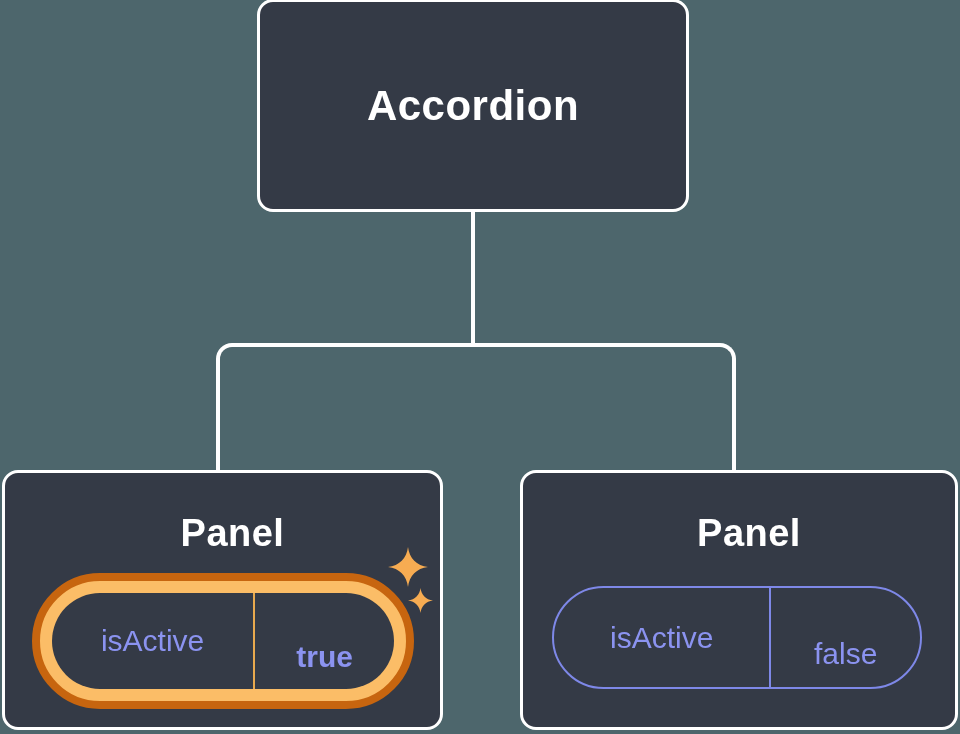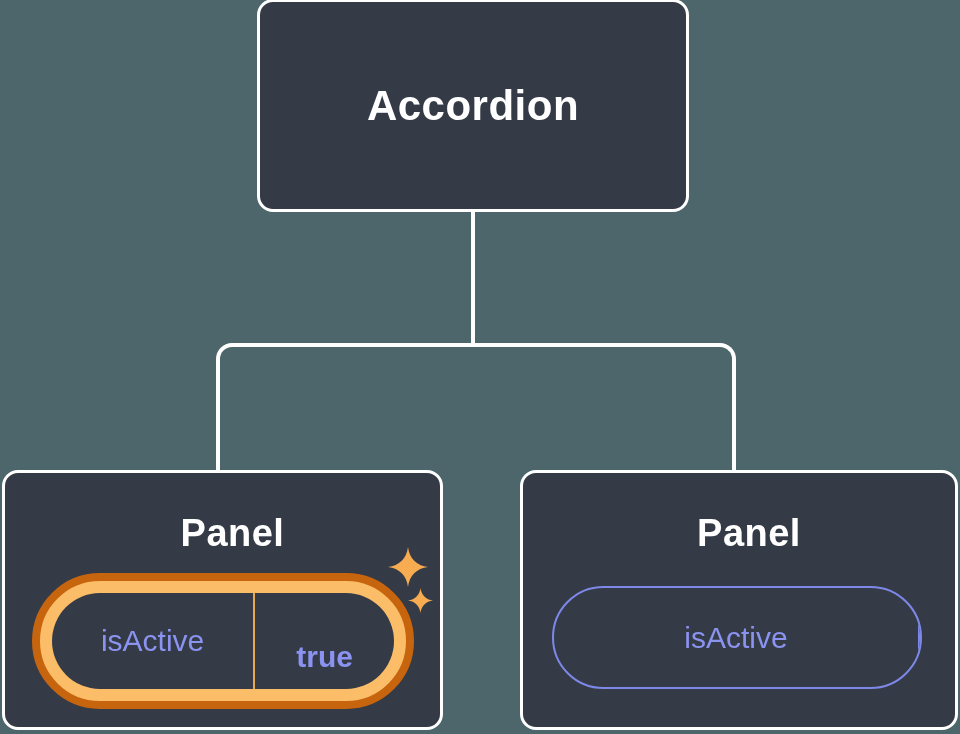--- a/index.html
+++ b/index.html
@@ -155,16 +155,17 @@
       </svg>
     </div>
   </div>
 
   <div class="node panel-node-right">
     <div class="panel-title">Panel</div>
 
     <div class="pill-inactive">
       <div class="pill-seg pill-seg-name">isActive</div>
       <div class="pill-divider-purple"></div>
+      <div class="pill-seg pill-seg-value">false</div>
     </div>
   </div>
 
 </div>
 
 </body></html>

